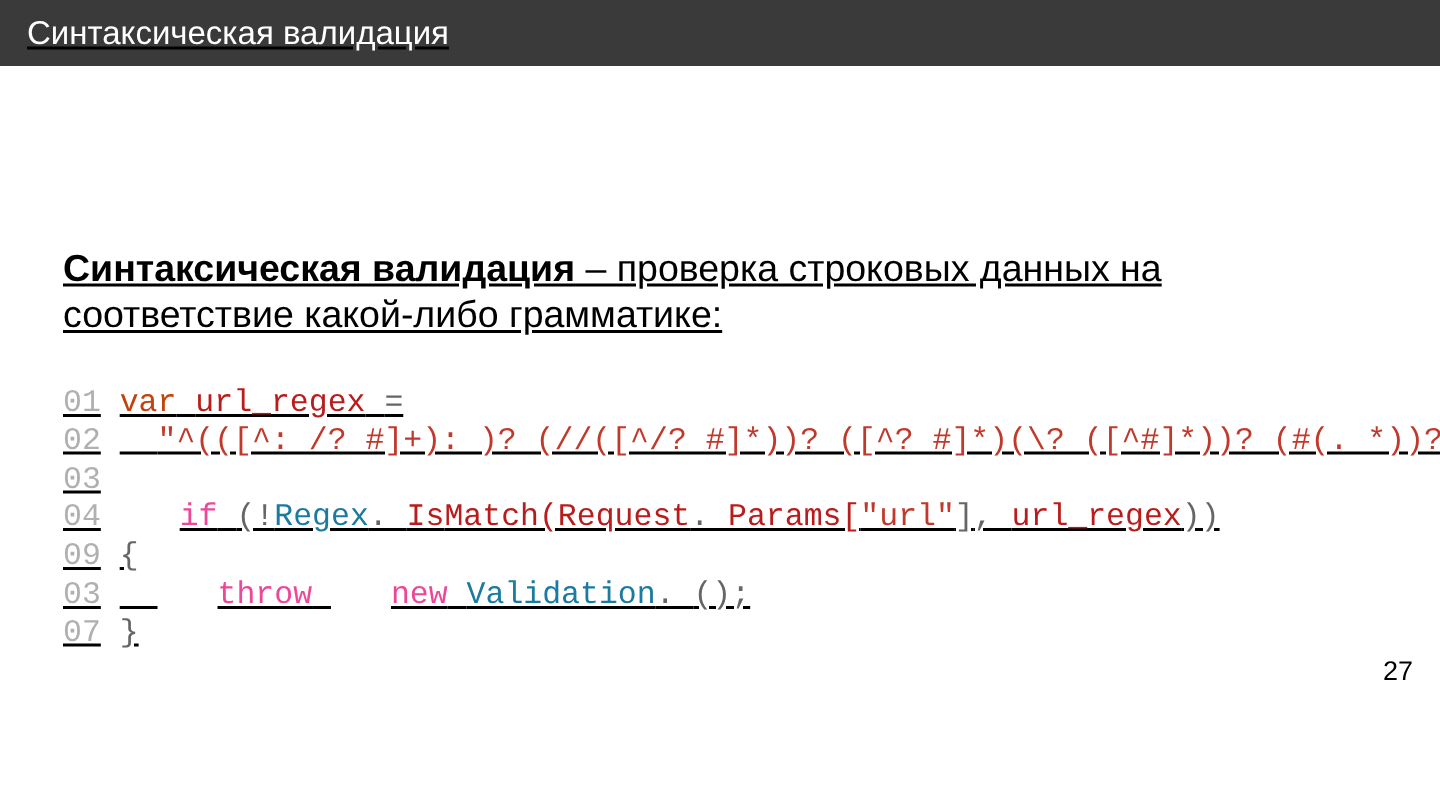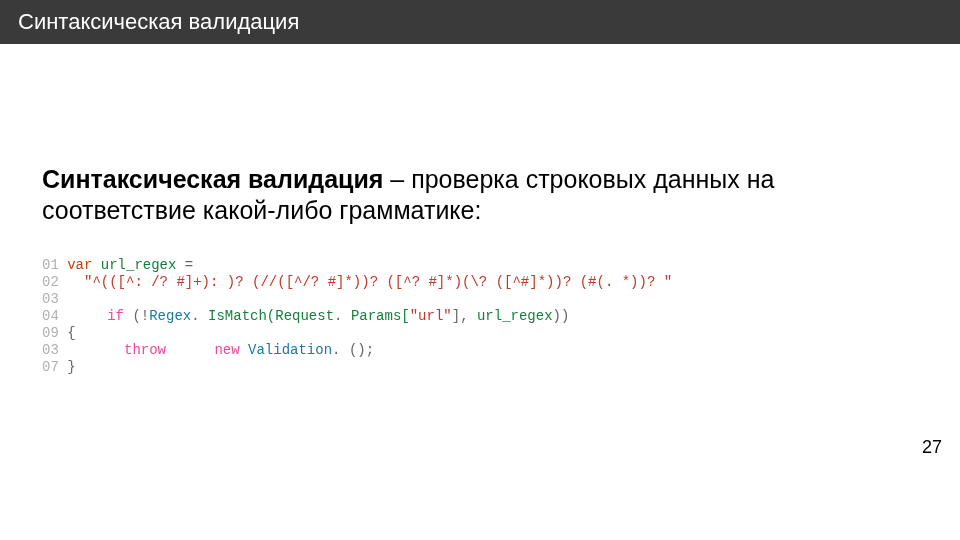--- a/index.html
+++ b/index.html
@@ -1,31 +1,31 @@
 <!DOCTYPE html>
 <html><head>
 <meta charset="utf-8">
 <style>
   * { margin: 0; padding: 0; box-sizing: border-box; }
   html, body { width: 960px; height: 540px; overflow: hidden; background: #fff; font-family: Arial, Helvetica, sans-serif; }
-  .slide { width: 960px; height: 468px; position: relative; }
+  .slide { width: 960px; height: 468px; position: relative; text-decoration: underline; }
   .header-bar { width: 100%; height: 44px; background: #3a3a3a; display: flex; align-items: center; padding-left: 18px; }
   .header-title { color: #fff; font-size: 22px; font-weight: 400; }
   .content { padding: 120px 42px 0 42px; }
   .definition { font-size: 25px; line-height: 1.25; color: #000; margin-bottom: 30px; }
   .definition .bold { font-weight: 700; }
-  .code-block { font-family: Consolas, 'Courier New', monospace; font-size: 14px; line-height: 1.22; color: #333; }
+  .code-block { font-family: Consolas, 'Courier New', monospace; font-size: 21px; line-height: 1.22; color: #333; }
   .code-line { display: flex; white-space: pre; }
   .ln { color: #b0b0b0; width: 2ch; text-align: right; margin-right: 1ch; flex-shrink: 0; }
   .kw-var { color: #c2410c; }
   .kw { color: #ec4899; margin-left: 40px; }
   .type { color: #1b7aa0; }
   .str { color: #c0392b; }
   .punc { color: #666; }
-  .ident { color: #15803d; }
+  .ident { color: #b91c1c; }
   .page-num { position: absolute; right: 18px; bottom: 10px; font-size: 18px; color: #000000; }
 </style>
 </head>
 <body>
 
 <div class="slide">
   <div class="header-bar">
     <div class="header-title">Синтаксическая валидация</div>
   </div>
 

